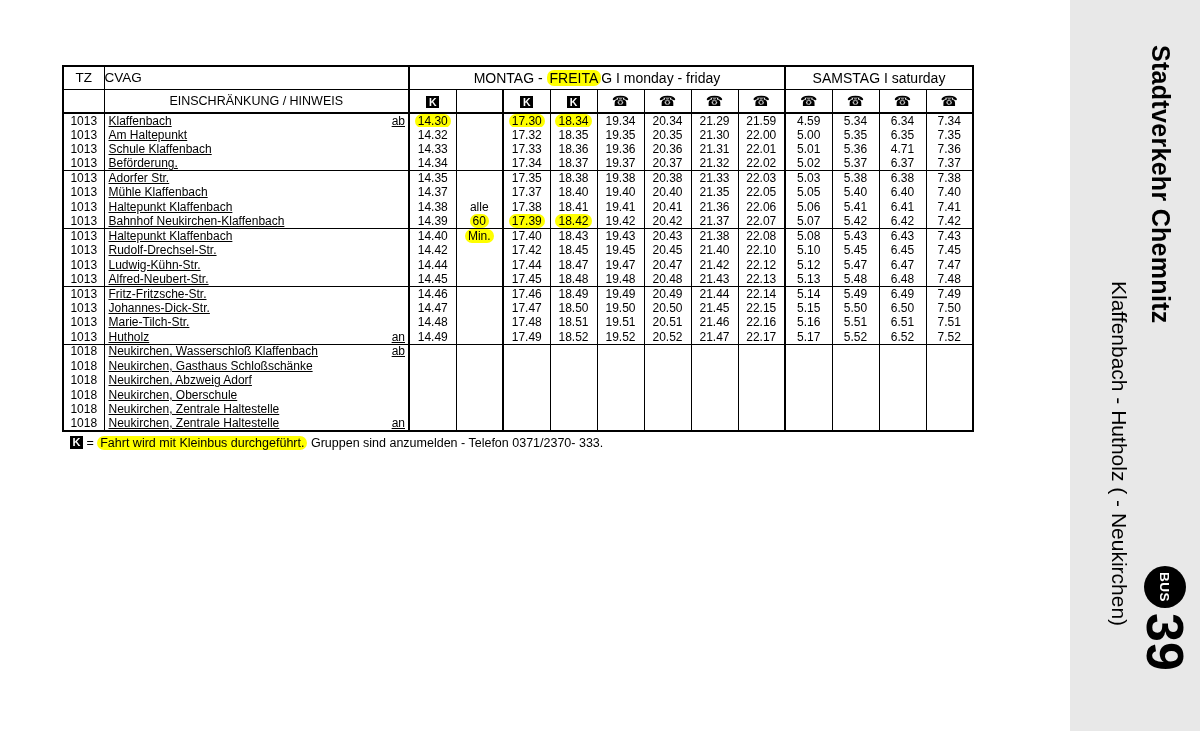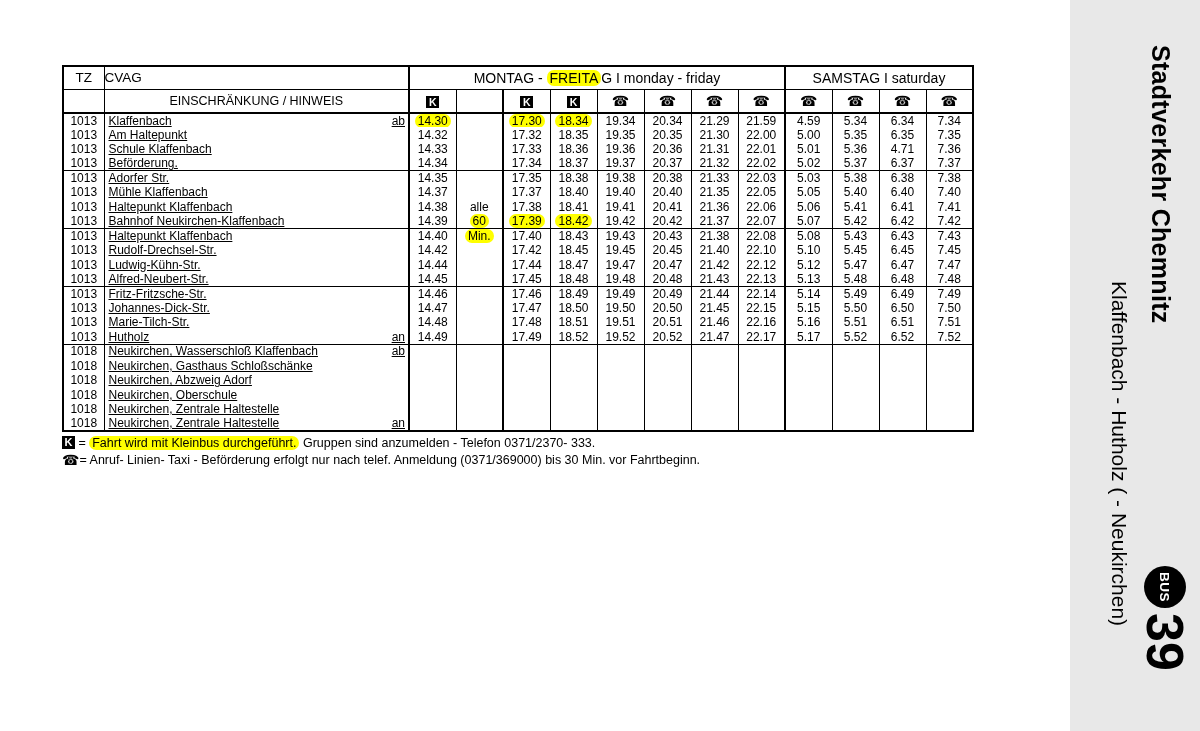--- a/index.html
+++ b/index.html
@@ -39,21 +39,21 @@
   td.t { text-align:center; }
   .hl { background:#ffff00; border-radius:7px; padding:0 3px; }
   th.sym { text-align:center; }
   .kbox {
     display:inline-block; background:#000; color:#fff;
     font-size:10.5px; font-weight:bold; line-height:12px; padding:0 2.5px;
   }
   .phone { font-size:14px; line-height:14px; }
   
   .notes { position:absolute; left:62px; top:435px; font-size:12.5px; }
-  .note { line-height:16.5px; white-space:nowrap; }
+  .note { line-height:16.5px; white-space:nowrap;margin-left:8px; }
   .note .kbox { font-size:11px; line-height:13px; vertical-align:1px; }
   .note .phone { font-size:14px; vertical-align:-1px; }
   
   .sidebar { position:absolute; left:1070px; top:0; width:130px; height:731px; background:#e8e8e8; }
   .rot { position:absolute; white-space:nowrap; transform-origin:0 0; transform:rotate(90deg); }
   .op { left:1175px; top:45px; font-size:25px; font-weight:bold; letter-spacing:0.3px; }
   .route { left:1131px; top:281px; font-size:21px; }
   .badge { left:1191px; top:566px; display:flex; align-items:center; gap:5px; }
   .bus-circle {
     width:42px; height:42px; border-radius:50%; background:#000; color:#fff;
@@ -569,21 +569,20 @@
           <td class="t tl2"></td>
           <td class="t"></td>
           <td class="t"></td>
           <td class="t"></td>
         </tr>
       </tbody>
   </table>
 
   <div class="notes">
     <div class="note"><span class="kbox">K</span><span> = </span><span class="hl">Fahrt wird mit Kleinbus durchgeführt.</span><span> Gruppen sind anzumelden -  Telefon 0371/2370- 333.</span></div>
-    <div class="note"><span class="phone">☎</span><span>= </span><span>Anruf- Linien- Taxi -  Beförderung erfolgt nur nach telef. Anmeldung (0371/369000) bis 30 Min. vor Fahrtbeginn.</span></div>
   </div>
 
   <div class="sidebar"></div>
   <div class="rot op">Stadtverkehr Chemnitz</div>
   <div class="rot route">Klaffenbach - Hutholz ( - Neukirchen)</div>
   <div class="rot badge">
     <span class="bus-circle">BUS</span>
     <span class="line-no">39</span>
   </div>
 

